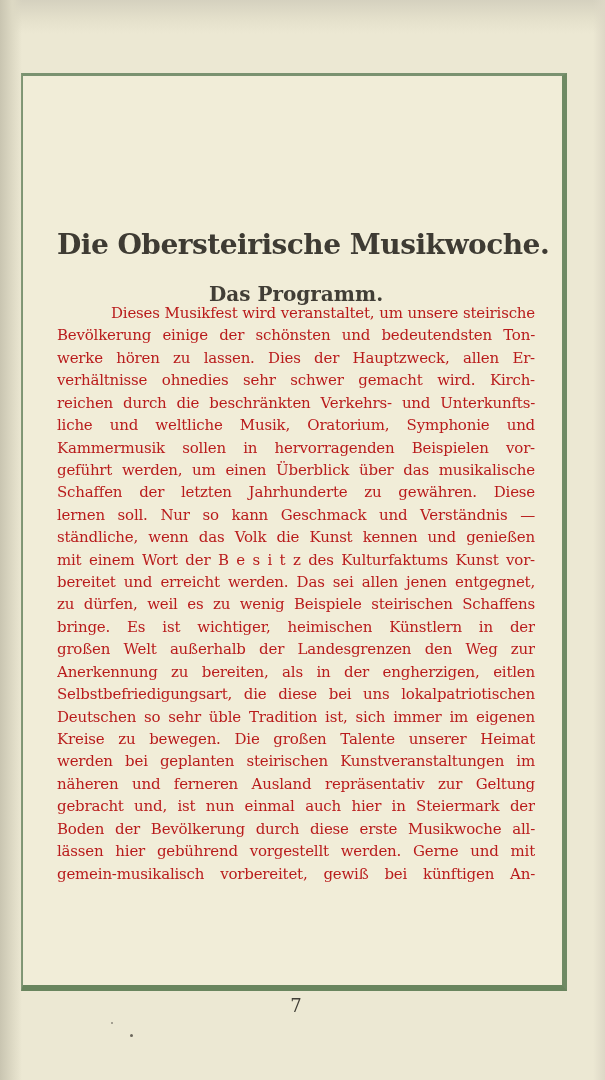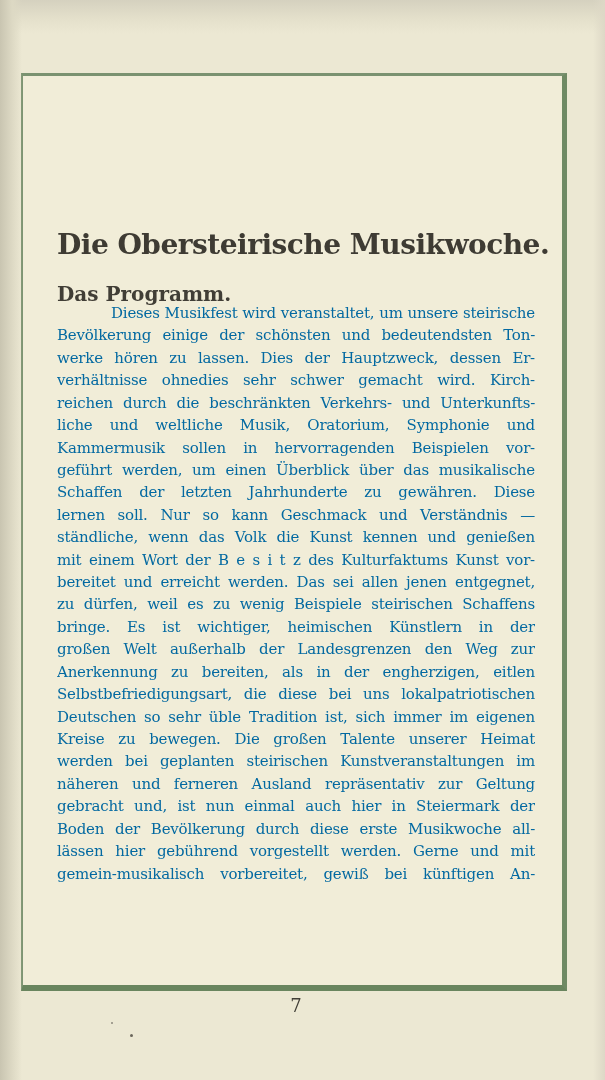--- a/index.html
+++ b/index.html
@@ -41,26 +41,27 @@
     background:#f1edd8;
   }
   .title {
     position:absolute; left:34px; top:133px; width:478px;
     text-align:center; white-space:nowrap;
     font-size:28px; font-weight:bold; letter-spacing:-0.5px;
     color:#3e3b33;
   }
   .subtitle {
     position:absolute; left:34px; top:189px; width:478px;
+    text-align:center;
     font-size:20px; font-weight:bold;
     color:#413e36;
   }
   .body-text {
     position:absolute; left:34px; top:226px; width:478px;
-    font-size:15px; letter-spacing:-0.2px; color:#0369a1;
+    font-size:15px; letter-spacing:-0.2px; color:#b91c1c;
   }
   .line {
     height:22.43px; line-height:22.43px;
     text-align:justify; overflow:hidden;
   }
   .line::after { content:""; display:inline-block; width:100%; height:0; }
   .line:first-child { text-indent:54px; }
   .page-number {
     position:absolute; left:57px; top:995px; width:478px;
     text-align:center; font-size:18px; color:#413f37;
@@ -82,21 +83,21 @@
       <div class="bline">Das Programm</div>
       <div class="bline">alten und Flöte halten. Eine</div>
     </div>
 
   <div class="frame">
     <h1 class="title">Die Obersteirische Musikwoche.</h1>
     <h2 class="subtitle">Das Programm.</h2>
     <div class="body-text">
         <div class="line">Dieses Musikfest wird veranstaltet, um unsere steirische</div>
         <div class="line">Bevölkerung einige der schönsten und bedeutendsten Ton-</div>
-        <div class="line">werke hören zu lassen. Dies der Hauptzweck, dessen Er-</div>
+        <div class="line">werke hören zu lassen. Dies der Hauptzweck, allen Er-</div>
         <div class="line">verhältnisse ohnedies sehr schwer gemacht wird.  Kirch-</div>
         <div class="line">reichen durch die beschränkten Verkehrs- und Unterkunfts-</div>
         <div class="line">liche und weltliche Musik, Oratorium, Symphonie und</div>
         <div class="line">Kammermusik sollen in hervorragenden Beispielen vor-</div>
         <div class="line">geführt werden, um einen Überblick über das musikalische</div>
         <div class="line">Schaffen der letzten Jahrhunderte zu gewähren.  Diese</div>
         <div class="line">lernen soll. Nur so kann Geschmack und Verständnis —</div>
         <div class="line">ständliche, wenn das Volk die Kunst kennen und genießen</div>
         <div class="line">mit einem Wort der B e s i t z des Kulturfaktums Kunst vor-</div>
         <div class="line">bereitet und erreicht werden. Das sei allen jenen entgegnet,</div>

